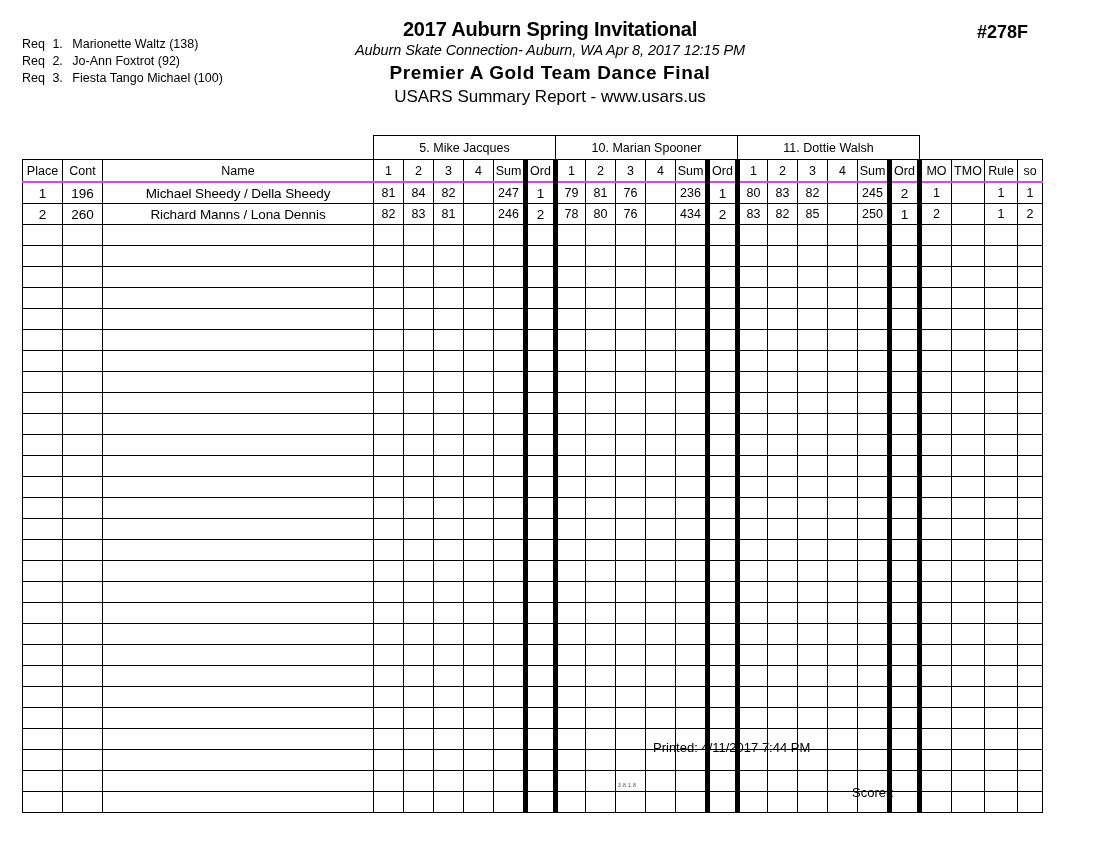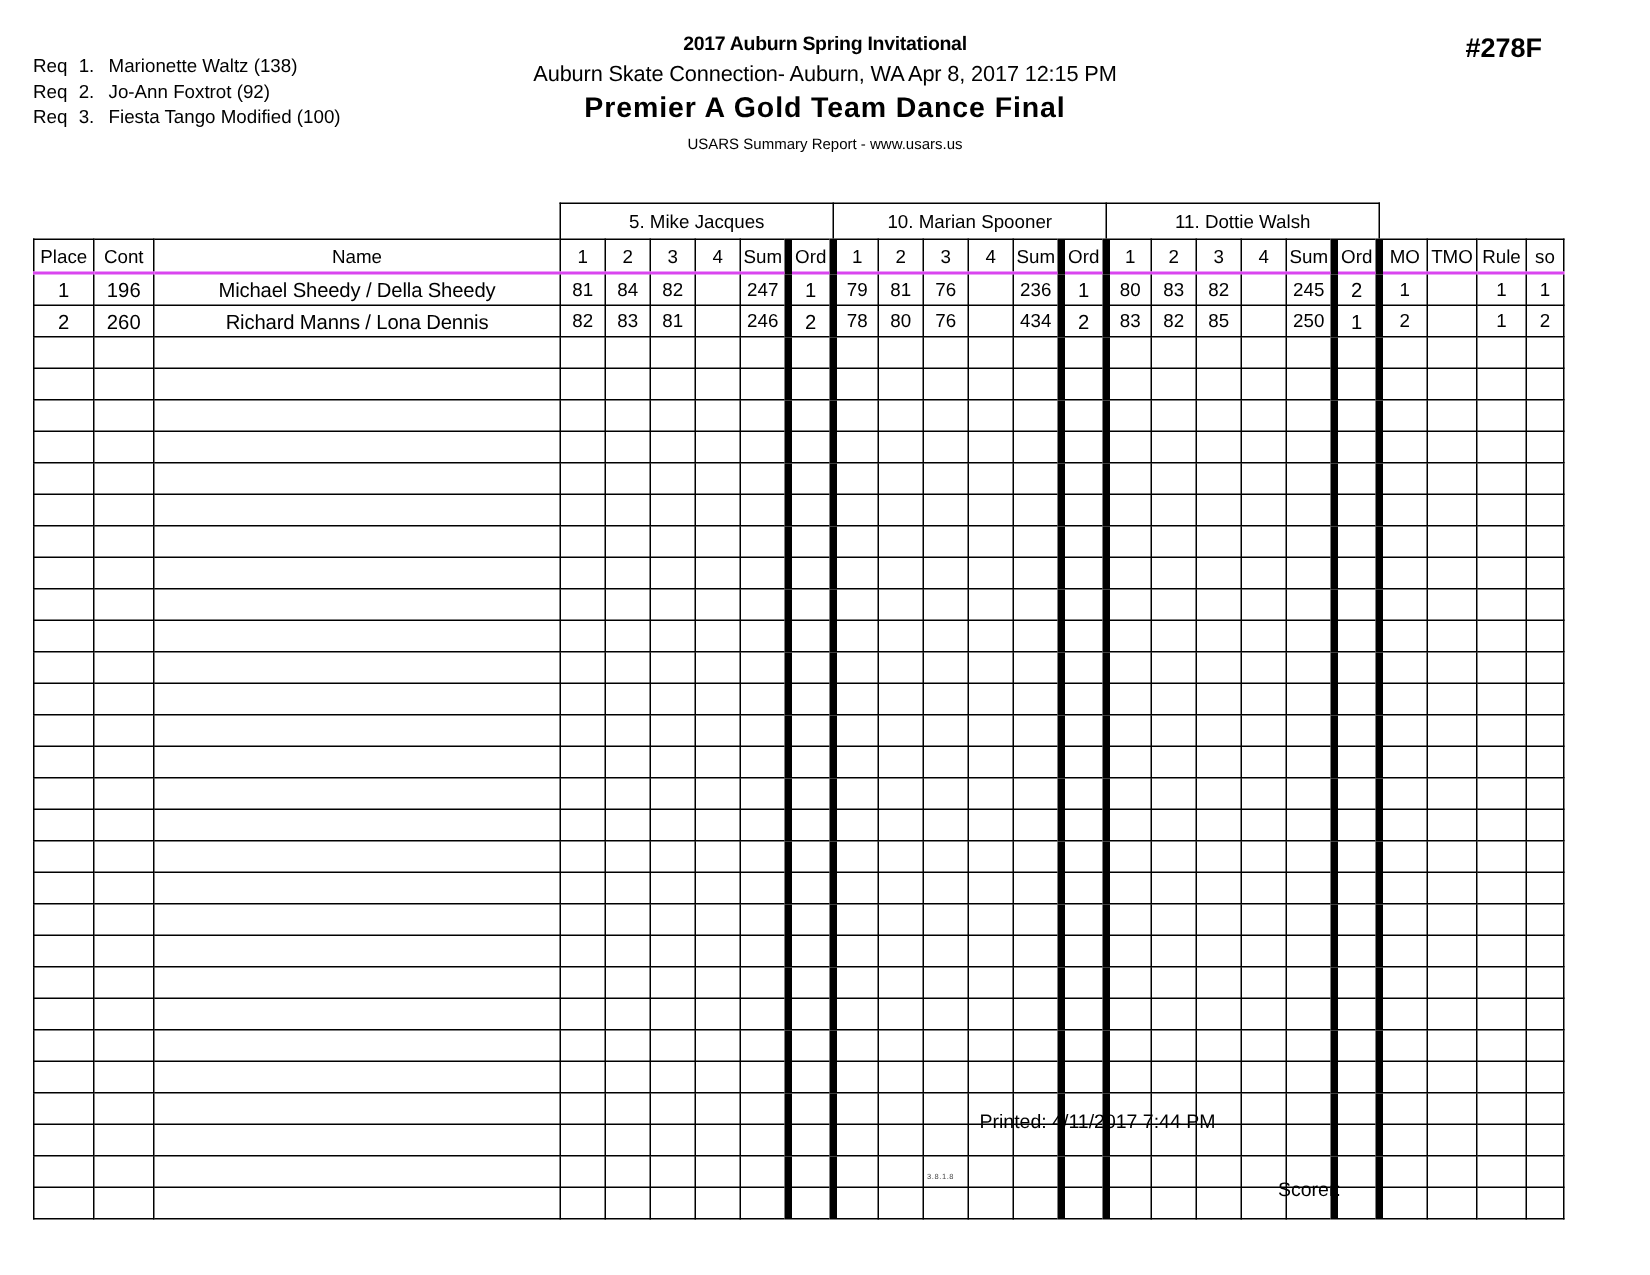--- a/index.html
+++ b/index.html
@@ -33,38 +33,39 @@
 
   
   #title-block {
     position: absolute;
     left: 0;
     top: 18px;
     width: 1100px;
     text-align: center;
   }
   #event-title {
-    font-size: 13px;
+    font-size: 20px;
     font-weight: bold;
     letter-spacing: -0.2px;
     line-height: 22px;
   }
   #venue-line {
     font-size: 14.5px;
     line-height: 20px;
     letter-spacing: -0.1px;
+    font-style: italic;
   }
   #division-title {
     font-size: 19px;
     font-weight: bold;
     letter-spacing: 0.6px;
     line-height: 26px;
   }
   #report-line {
-    font-size: 10px;
+    font-size: 17px;
     line-height: 22px;
   }
 
   
   #event-number {
     position: absolute;
     right: 72px;
     top: 22px;
     font-size: 18px;
     font-weight: bold;
@@ -168,21 +169,21 @@
     <span class="req-title">Marionette Waltz (138)</span>
   </span>
   <span class="req-line">
     <span class="req-label">Req</span>
     <span class="req-num">2.</span>
     <span class="req-title">Jo-Ann Foxtrot (92)</span>
   </span>
   <span class="req-line">
     <span class="req-label">Req</span>
     <span class="req-num">3.</span>
-    <span class="req-title">Fiesta Tango Modified (100)</span>
+    <span class="req-title">Fiesta Tango Michael (100)</span>
   </span>
 </div>
 
 <div id="title-block">
   <div id="event-title">2017 Auburn Spring Invitational</div>
   <div id="venue-line">Auburn Skate Connection- Auburn, WA  Apr 8, 2017  12:15 PM</div>
   <div id="division-title">Premier A Gold Team Dance Final</div>
   <div id="report-line">USARS Summary Report - www.usars.us</div>
 </div>
 

